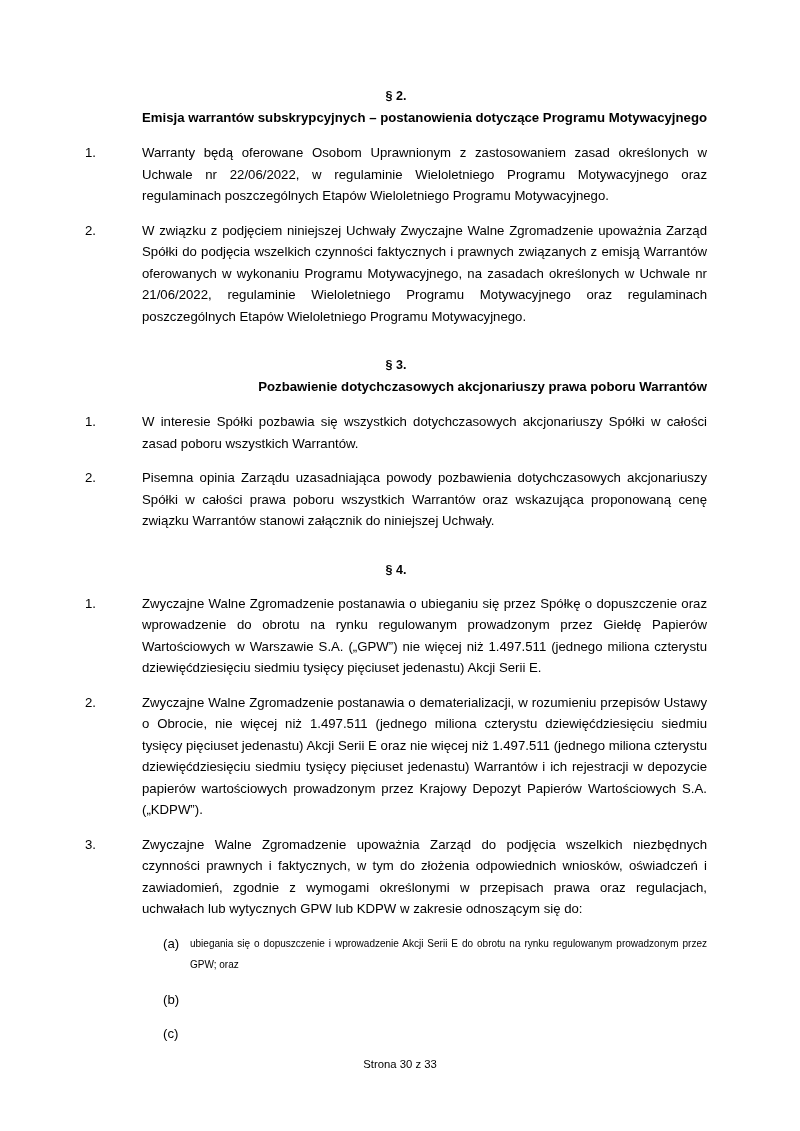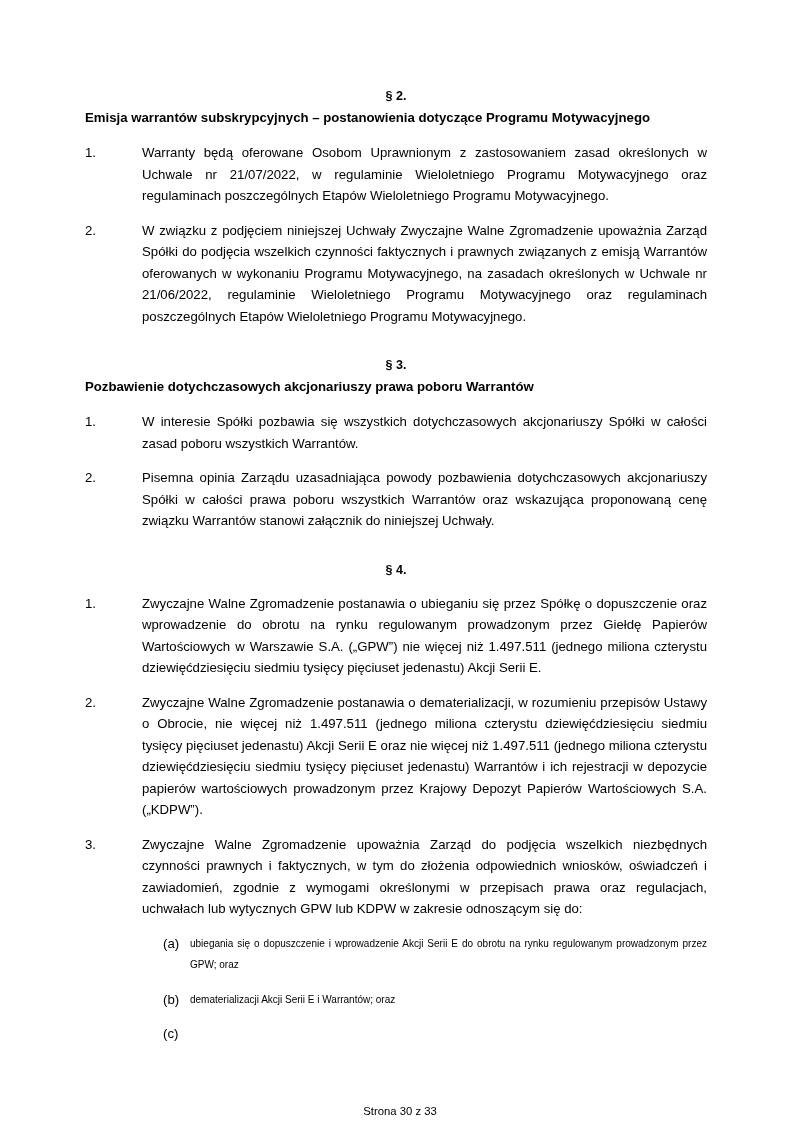--- a/index.html
+++ b/index.html
@@ -26,21 +26,21 @@
     width: 622px;
   }
   .section-num {
     text-align: center;
     font-weight: bold;
     font-size: 12.5px;
     line-height: 17px;
     margin: 0;
   }
   .section-title {
-    text-align: left;
+    text-align: right;
     font-weight: bold;
     font-size: 13.2px;
     line-height: 21px;
     margin: 2px 0 0 0;
   }
   .sec-block {
     margin-bottom: 0;
   }
   .sec-gap-2 { margin-top: 0px; }
   .sec-gap { margin-top: 30px; }
@@ -84,42 +84,42 @@
     font-size: 10px;
     line-height: 21.5px;
     text-align: justify;
     text-justify: inter-word;
   }
 
   .footer {
     position: absolute;
     left: 0;
     right: 0;
-    top: 1104px;
+    top: 1057px;
     text-align: center;
     font-size: 11.3px;
     line-height: 15px;
     color: #000000;
   }
 
   b, .b { font-weight: normal; }
 </style>
 </head>
 <body>
 
 <div class="page">
   <div class="content">
 
     <div class="sec-block sec-gap-2">
       <div class="section-num">§ 2.</div>
       <div class="section-title">Emisja warrantów subskrypcyjnych – postanowienia dotyczące Programu Motywacyjnego</div>
 
       <div class="item item-first">
         <div class="marker">1.</div>
-        <div class="body">Warranty będą oferowane Osobom Uprawnionym z zastosowaniem zasad określonych w Uchwale nr 21/07/2022, w regulaminie Wieloletniego Programu Motywacyjnego oraz regulaminach poszczególnych Etapów Wieloletniego Programu Motywacyjnego.</div>
+        <div class="body">Warranty będą oferowane Osobom Uprawnionym z zastosowaniem zasad określonych w Uchwale nr 22/06/2022, w regulaminie Wieloletniego Programu Motywacyjnego oraz regulaminach poszczególnych Etapów Wieloletniego Programu Motywacyjnego.</div>
       </div>
 
       <div class="item">
         <div class="marker">2.</div>
         <div class="body">W związku z podjęciem niniejszej Uchwały Zwyczajne Walne Zgromadzenie upoważnia Zarząd Spółki do podjęcia wszelkich czynności faktycznych i prawnych związanych z emisją Warrantów oferowanych w wykonaniu Programu Motywacyjnego, na zasadach określonych w Uchwale nr 21/06/2022, regulaminie Wieloletniego Programu Motywacyjnego oraz regulaminach poszczególnych Etapów Wieloletniego Programu Motywacyjnego.</div>
       </div>
     </div>
 
     <div class="sec-block sec-gap">
       <div class="section-num">§ 3.</div>
@@ -154,21 +154,20 @@
         <div class="body">Zwyczajne Walne Zgromadzenie upoważnia Zarząd do podjęcia wszelkich niezbędnych czynności prawnych i faktycznych, w tym do złożenia odpowiednich wniosków, oświadczeń i zawiadomień, zgodnie z wymogami określonymi w przepisach prawa oraz regulacjach, uchwałach lub wytycznych GPW lub KDPW w zakresie odnoszącym się do:</div>
       </div>
 
       <div class="subitem">
         <div class="marker">(a)</div>
         <div class="body">ubiegania się o dopuszczenie i wprowadzenie Akcji Serii E do obrotu na rynku regulowanym prowadzonym przez GPW; oraz</div>
       </div>
 
       <div class="subitem">
         <div class="marker">(b)</div>
-        <div class="body">dematerializacji Akcji Serii E i Warrantów; oraz</div>
       </div>
 
       <div class="subitem">
         <div class="marker">(c)</div>
       </div>
     </div>
 
   </div>
 
   <div class="footer">

